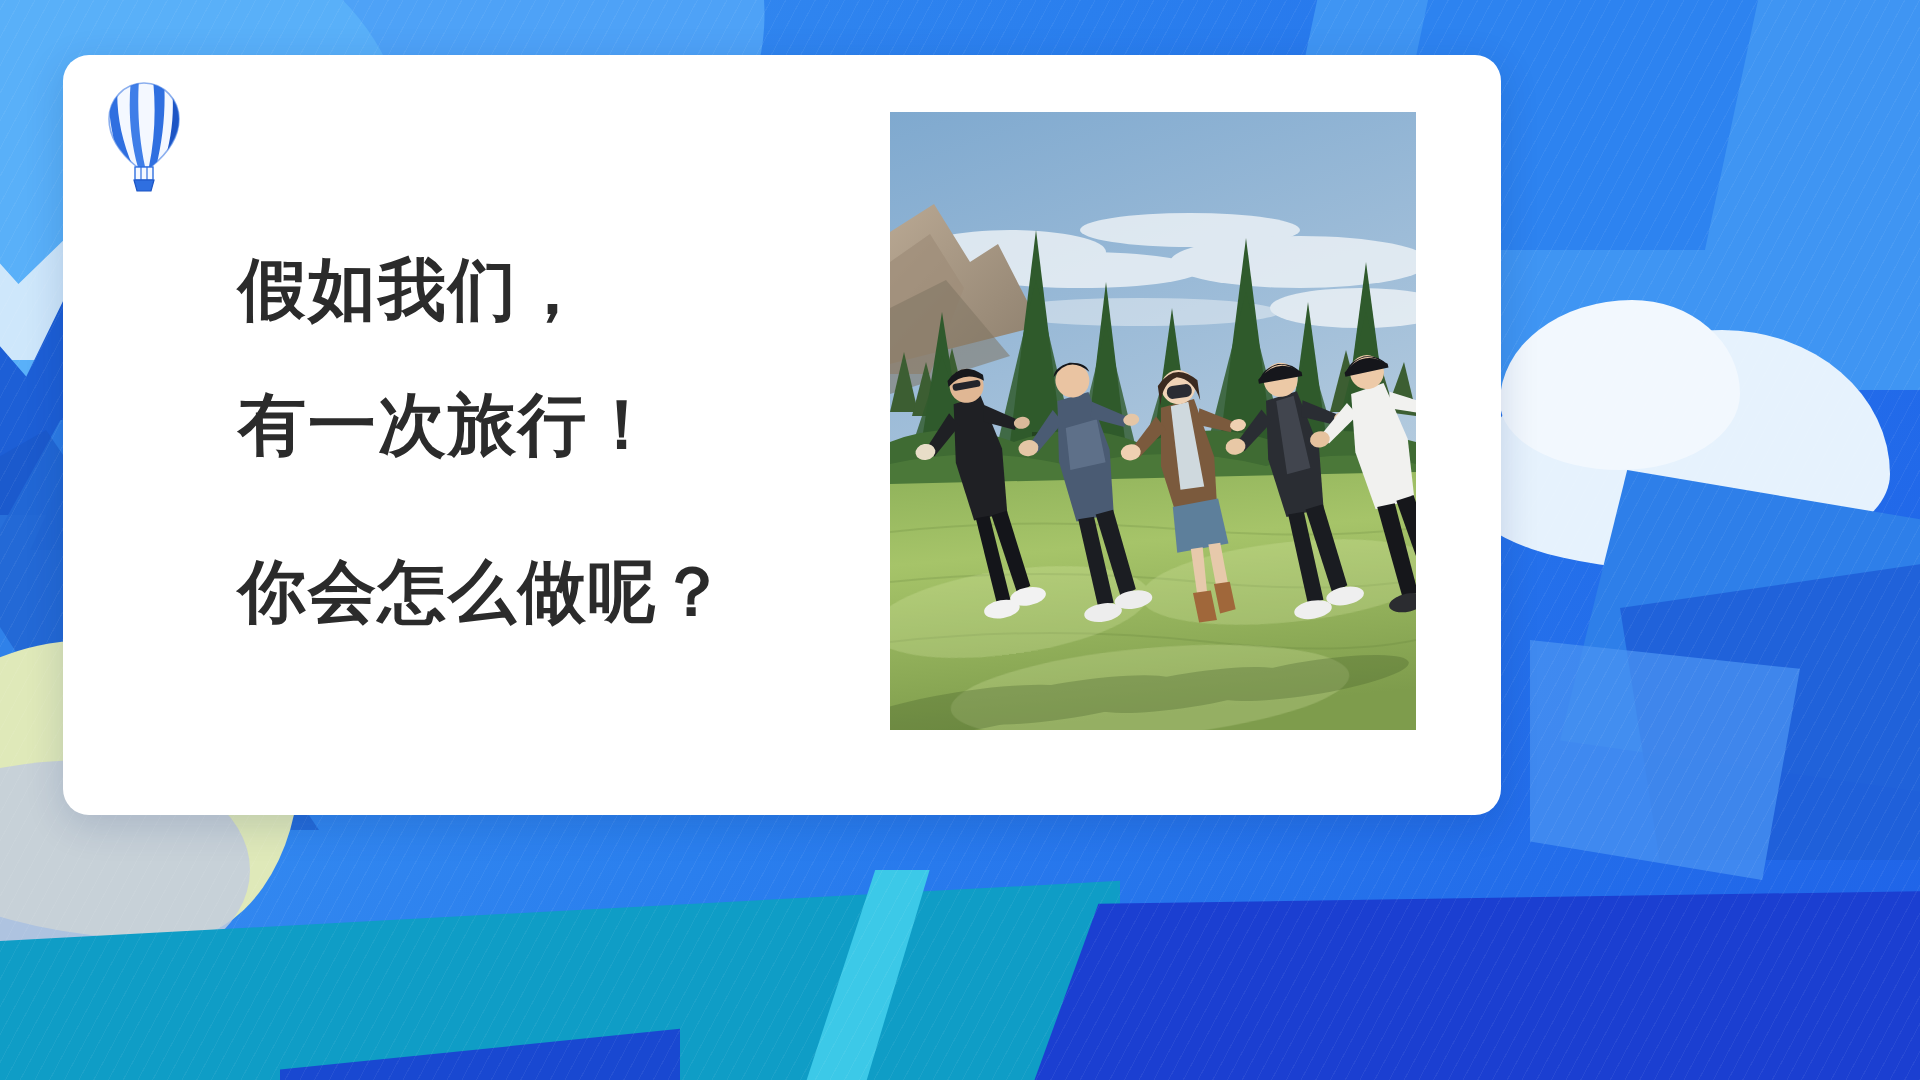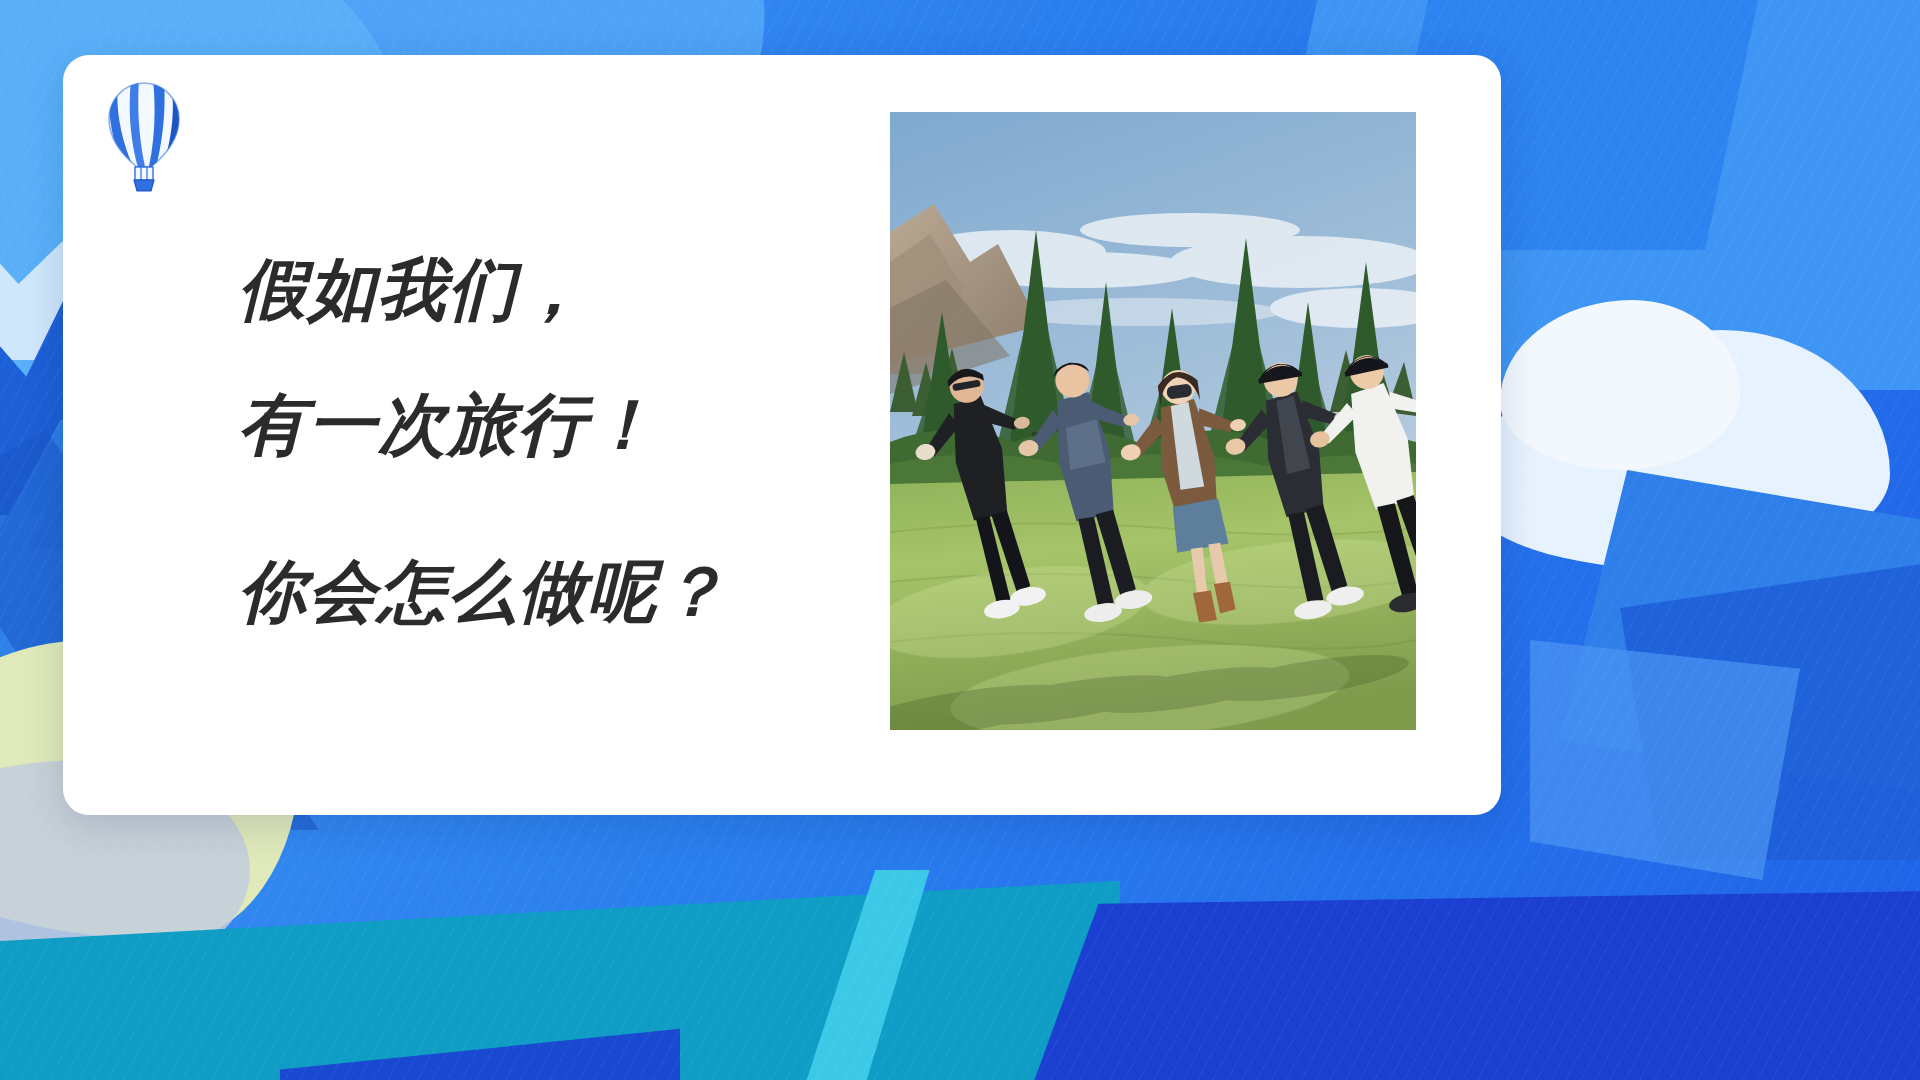--- a/index.html
+++ b/index.html
@@ -189,21 +189,20 @@
   
   #card {
     position: absolute;
     left: 63px;
     top: 55px;
     width: 1438px;
     height: 760px;
     background: #ffffff;
     border-radius: 26px;
     box-shadow: 0 10px 38px rgba(10, 40, 100, 0.16);
-    font-style: italic;
   }
 
   
   .logo {
     position: absolute;
     left: 38px;
     top: 24px;
     width: 86px;
     height: 116px;
   }

